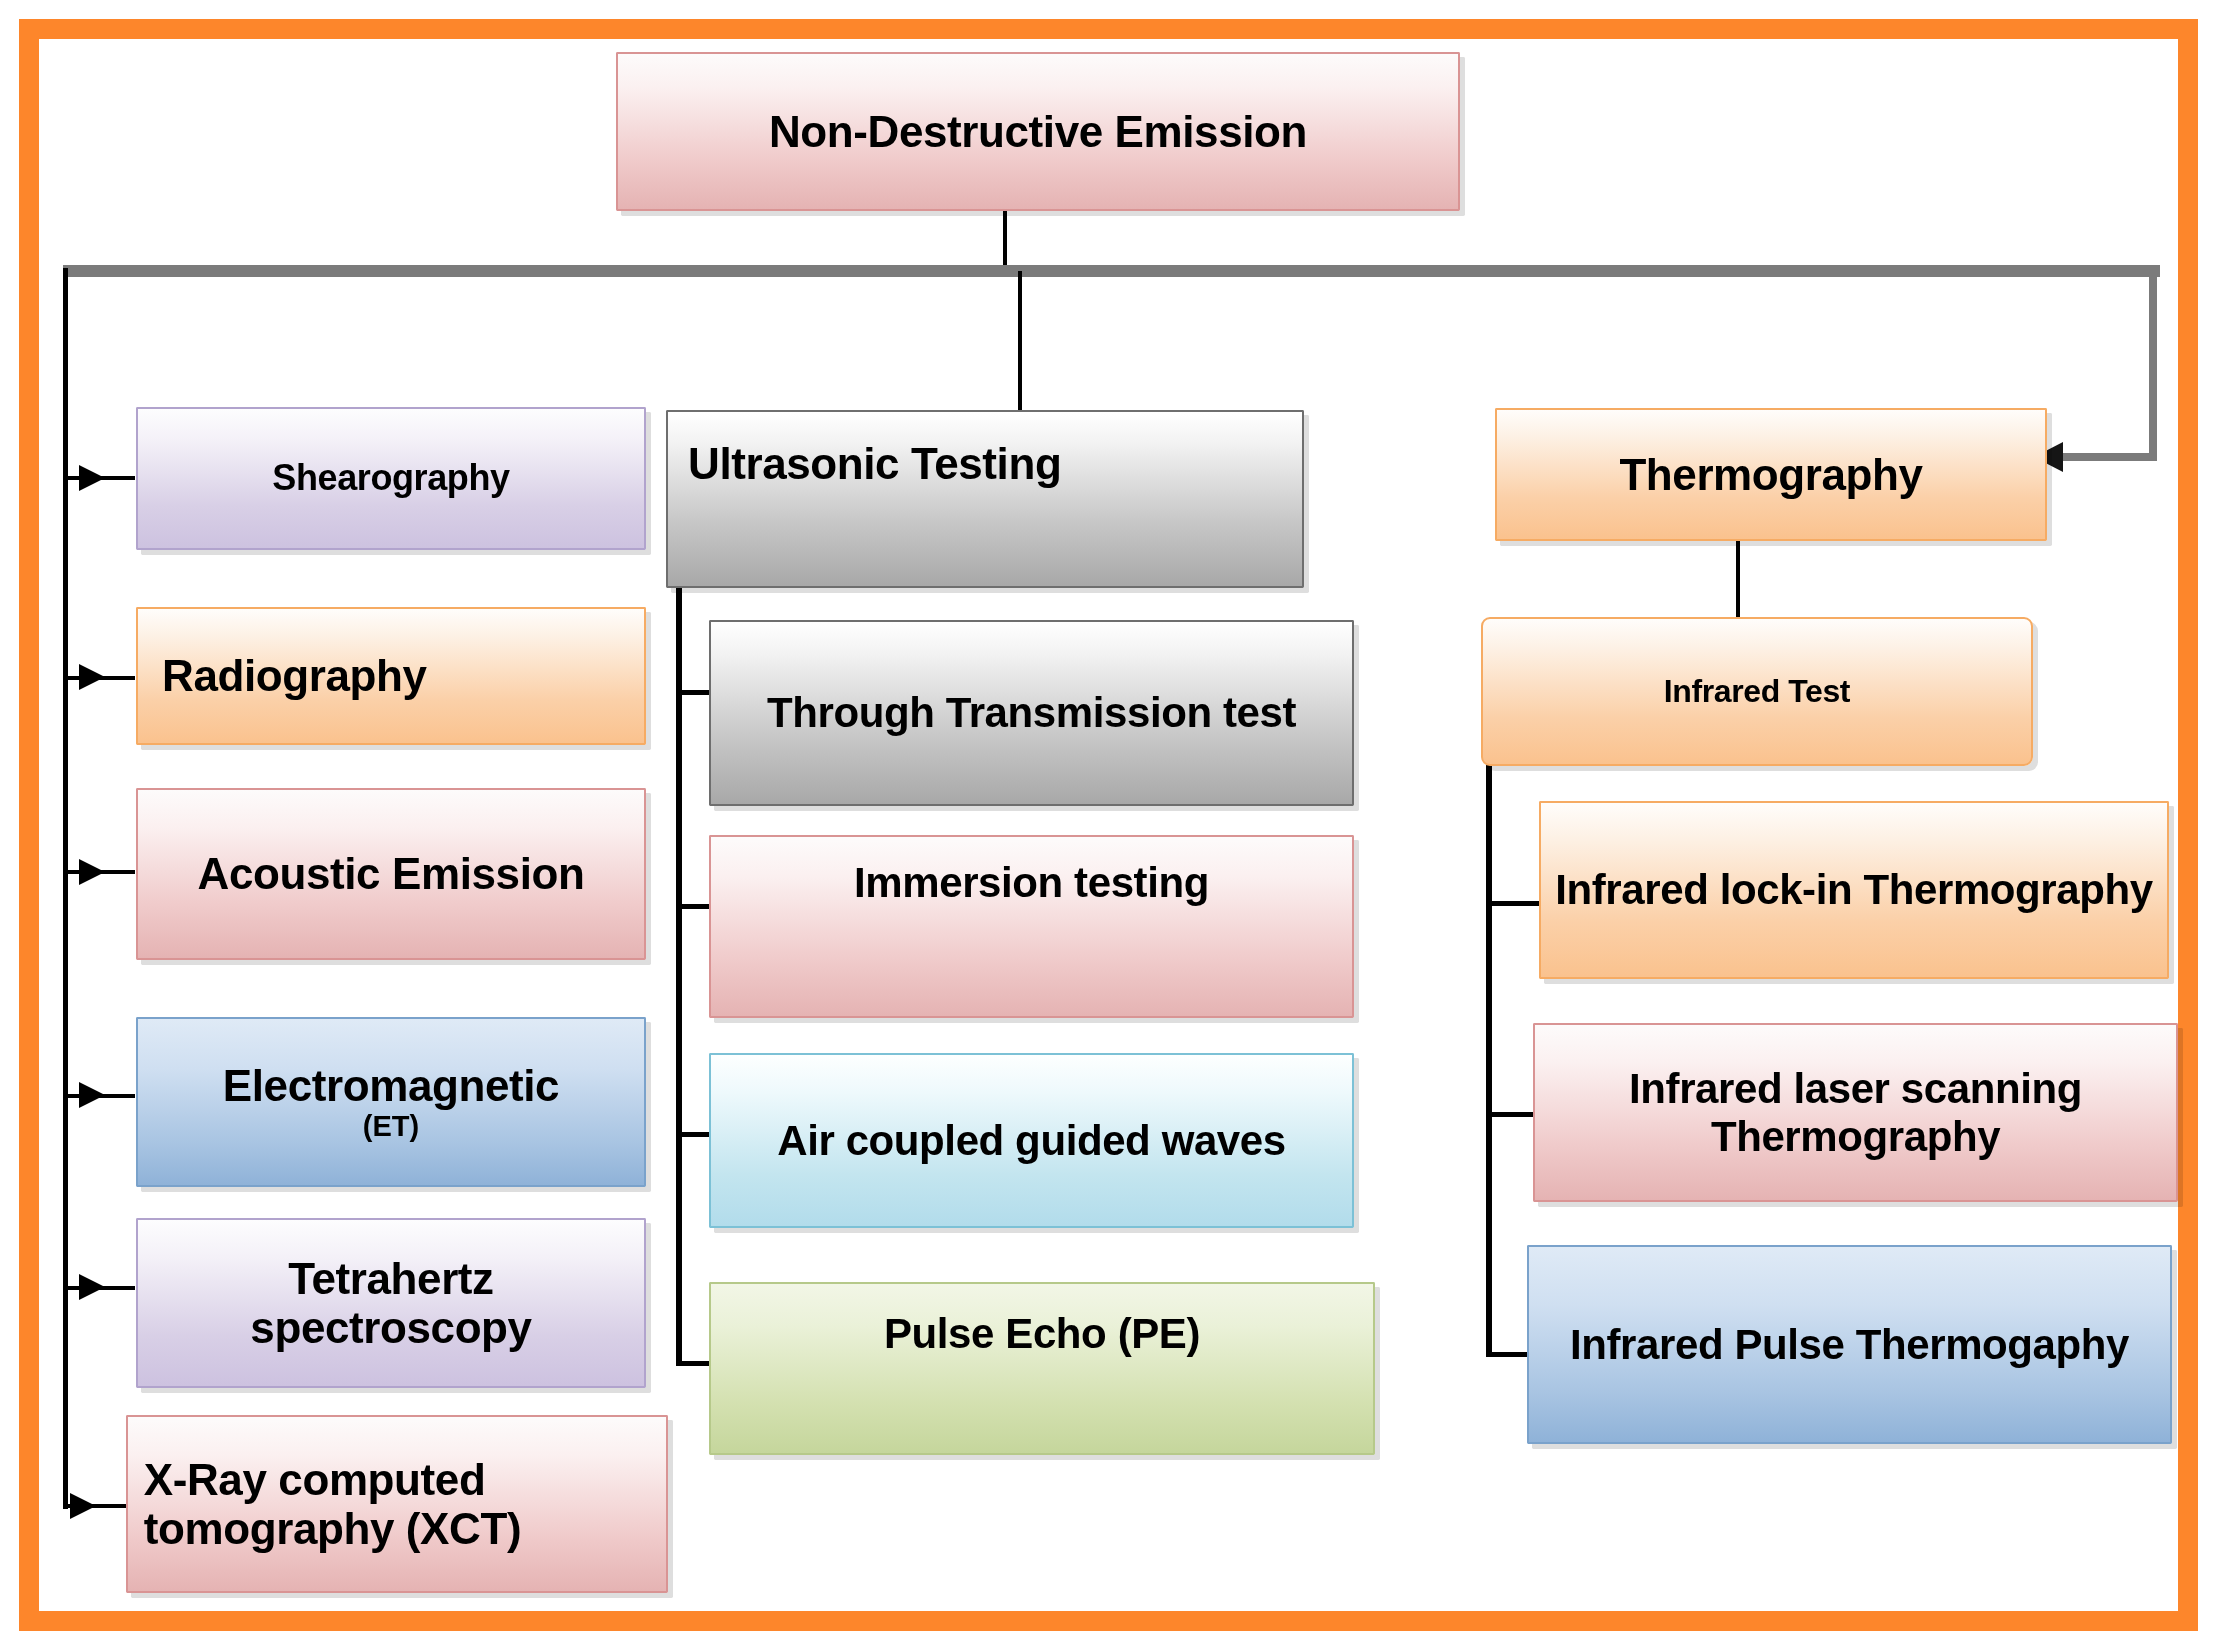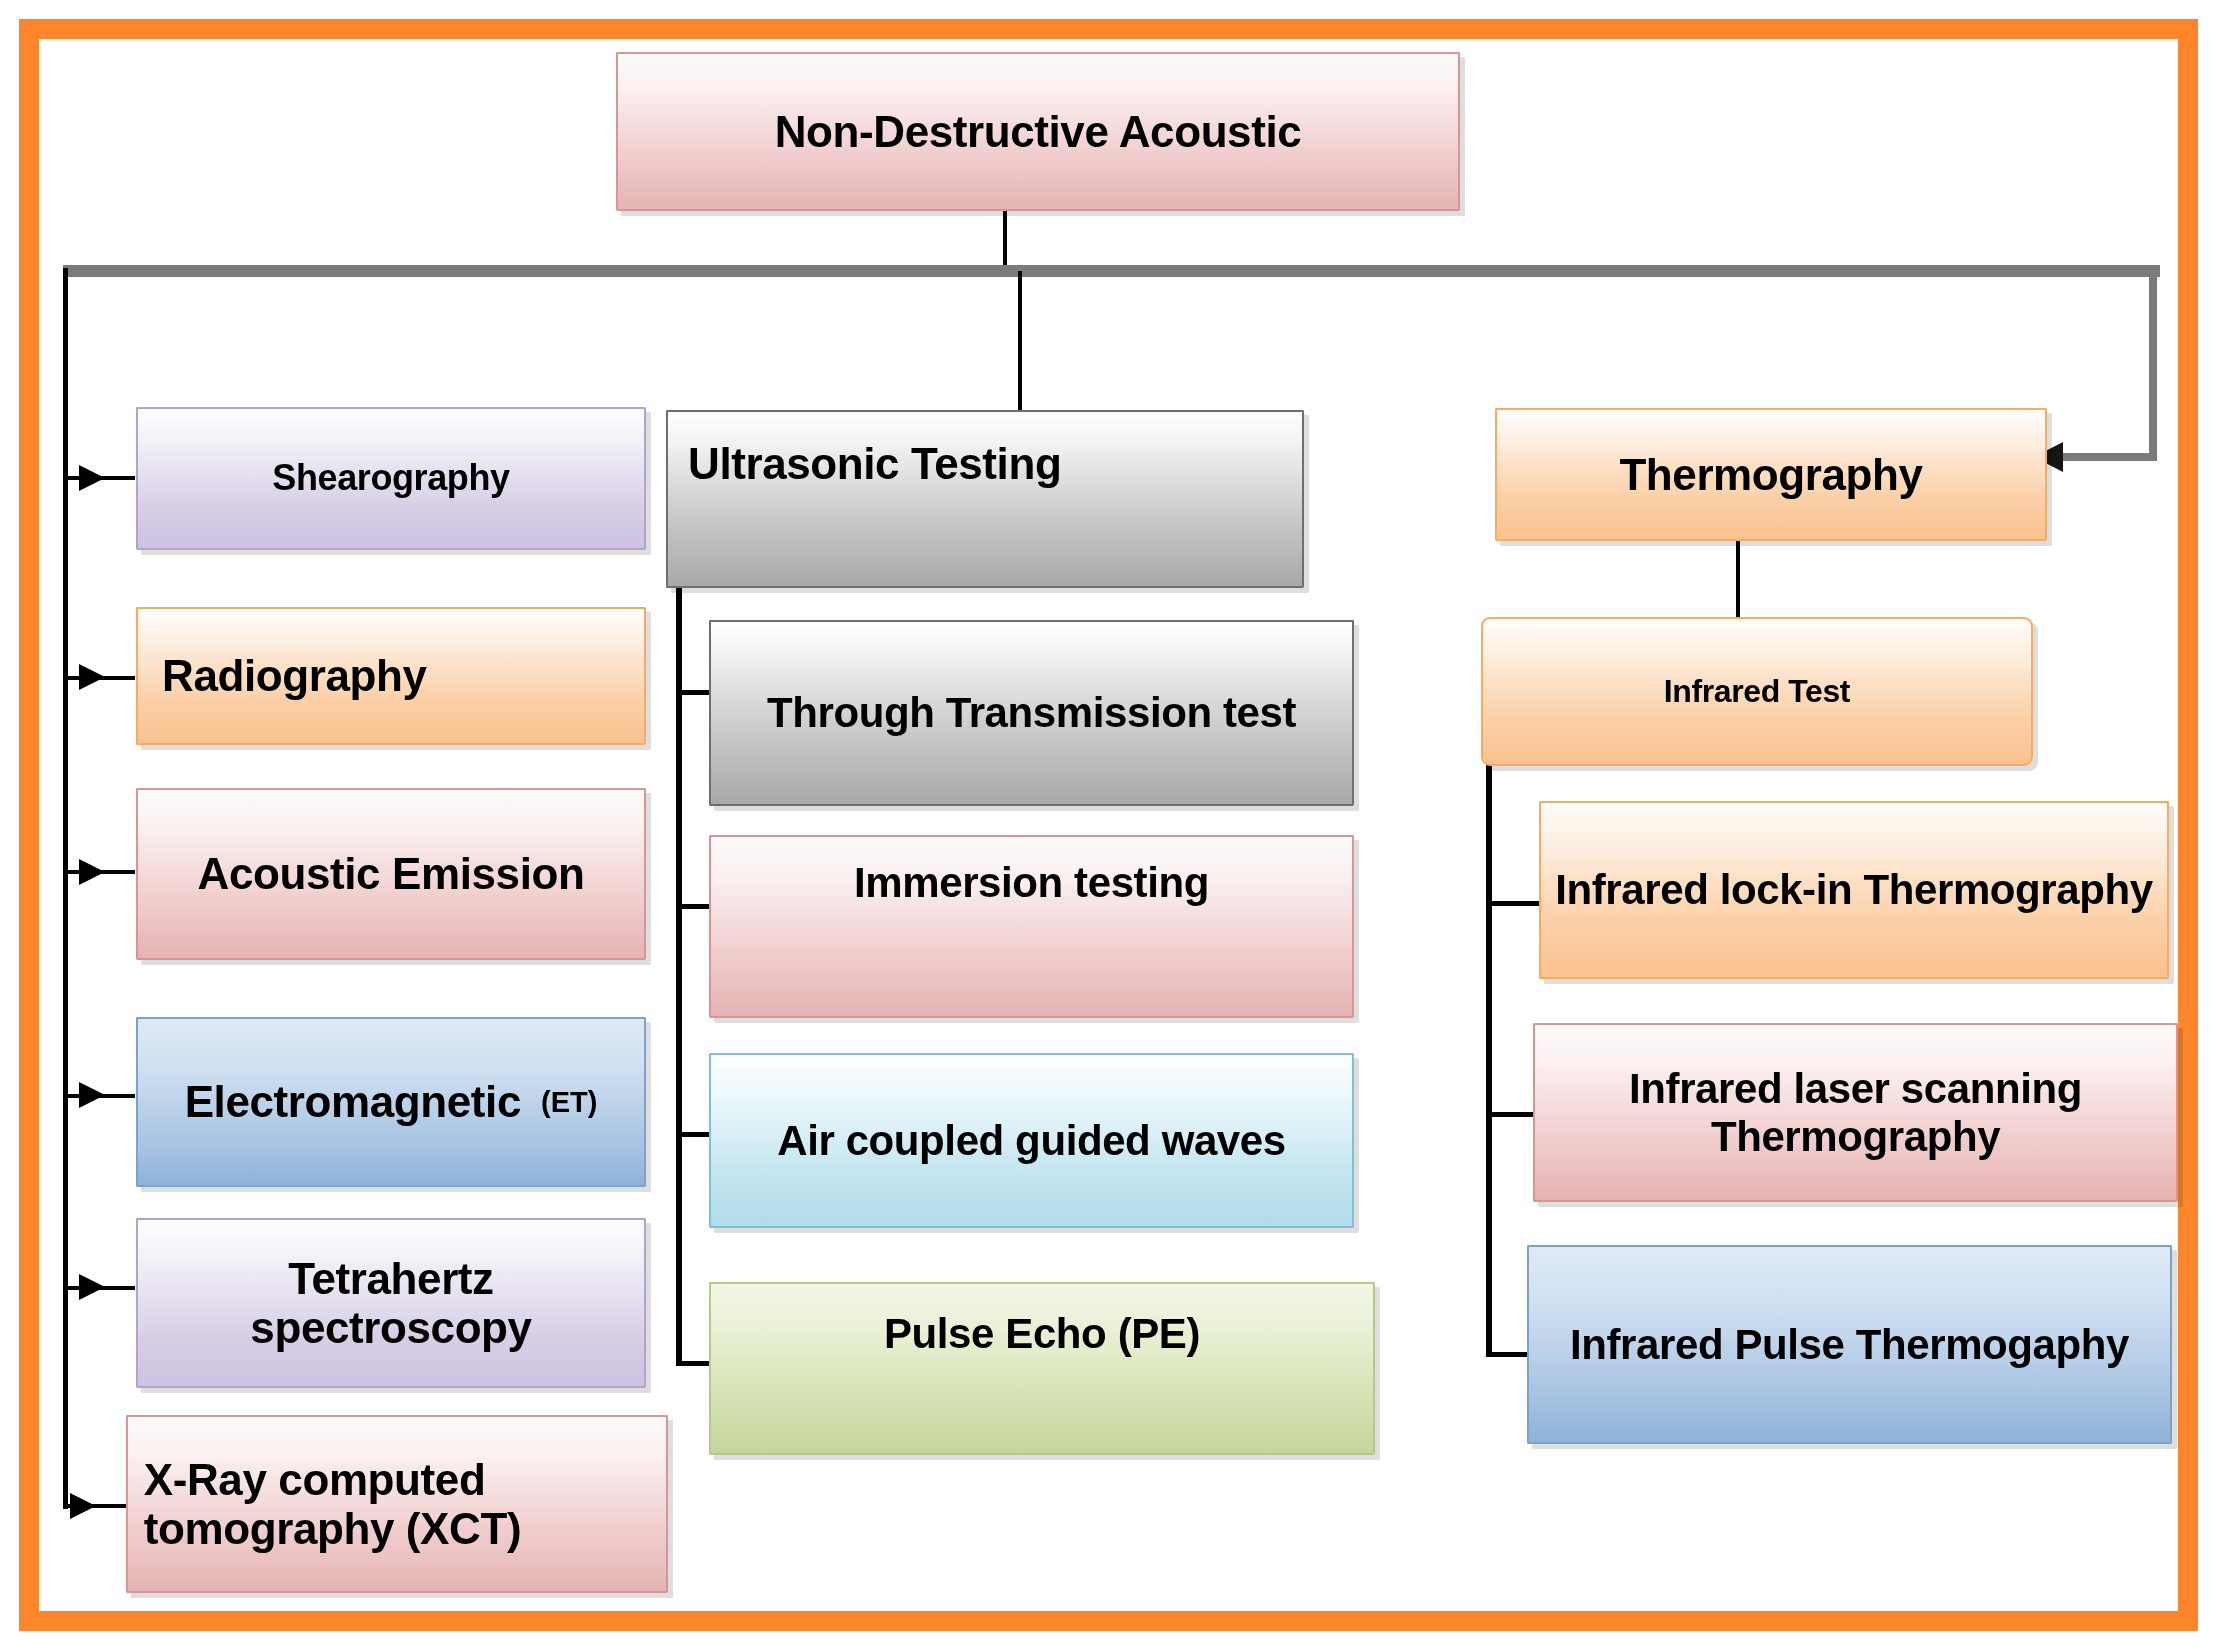--- a/index.html
+++ b/index.html
@@ -85,36 +85,36 @@
   <div class="ln" style="left:676px;top:1361px;width:61px;height:5px;"></div>
 
   <div class="ln" style="left:1736px;top:541px;width:3.6px;height:80px;"></div>
 
   <div class="ln" style="left:1486px;top:745px;width:5.7px;height:612px;"></div>
   <div class="ln" style="left:1486px;top:901px;width:54px;height:5px;"></div>
   <div class="ln" style="left:1486px;top:1112px;width:54px;height:5px;"></div>
   <div class="ln" style="left:1486px;top:1352px;width:54px;height:5px;"></div>
 
   <div class="node g-pink" style="left:616px;top:52px;width:844px;height:159px;font-size:44px;">
-    <span>Non-Destructive Acoustic</span>
+    <span>Non-Destructive Emission</span>
   </div>
 
   <div class="node g-purple" style="left:136px;top:407px;width:510px;height:143px;font-size:36px;">
     <span>Shearography</span>
   </div>
 
   <div class="node g-orange" style="left:136px;top:607px;width:510px;height:138px;font-size:44px;justify-content:flex-start;">
     <span style="padding-left:24px;">Radiography</span>
   </div>
 
   <div class="node g-pink" style="left:136px;top:788px;width:510px;height:172px;font-size:44px;">
     <span>Acoustic Emission</span>
   </div>
 
-  <div class="node g-blue" style="left:136px;top:1017px;width:510px;height:170px;font-size:44px;flex-direction:row;">
+  <div class="node g-blue" style="left:136px;top:1017px;width:510px;height:170px;font-size:44px;flex-direction:column;">
     <span>Electromagnetic</span>
     <span class="sub">(ET)</span>
   </div>
 
   <div class="node g-purple" style="left:136px;top:1218px;width:510px;height:170px;font-size:44px;">
     <span>Tetrahertz spectroscopy</span>
   </div>
 
   <div class="node g-pink" style="left:126px;top:1415px;width:542px;height:178px;font-size:44px;justify-content:flex-start;">
     <span style="padding-left:15.8px;text-align:left;">X-Ray computed tomography (XCT)</span>

